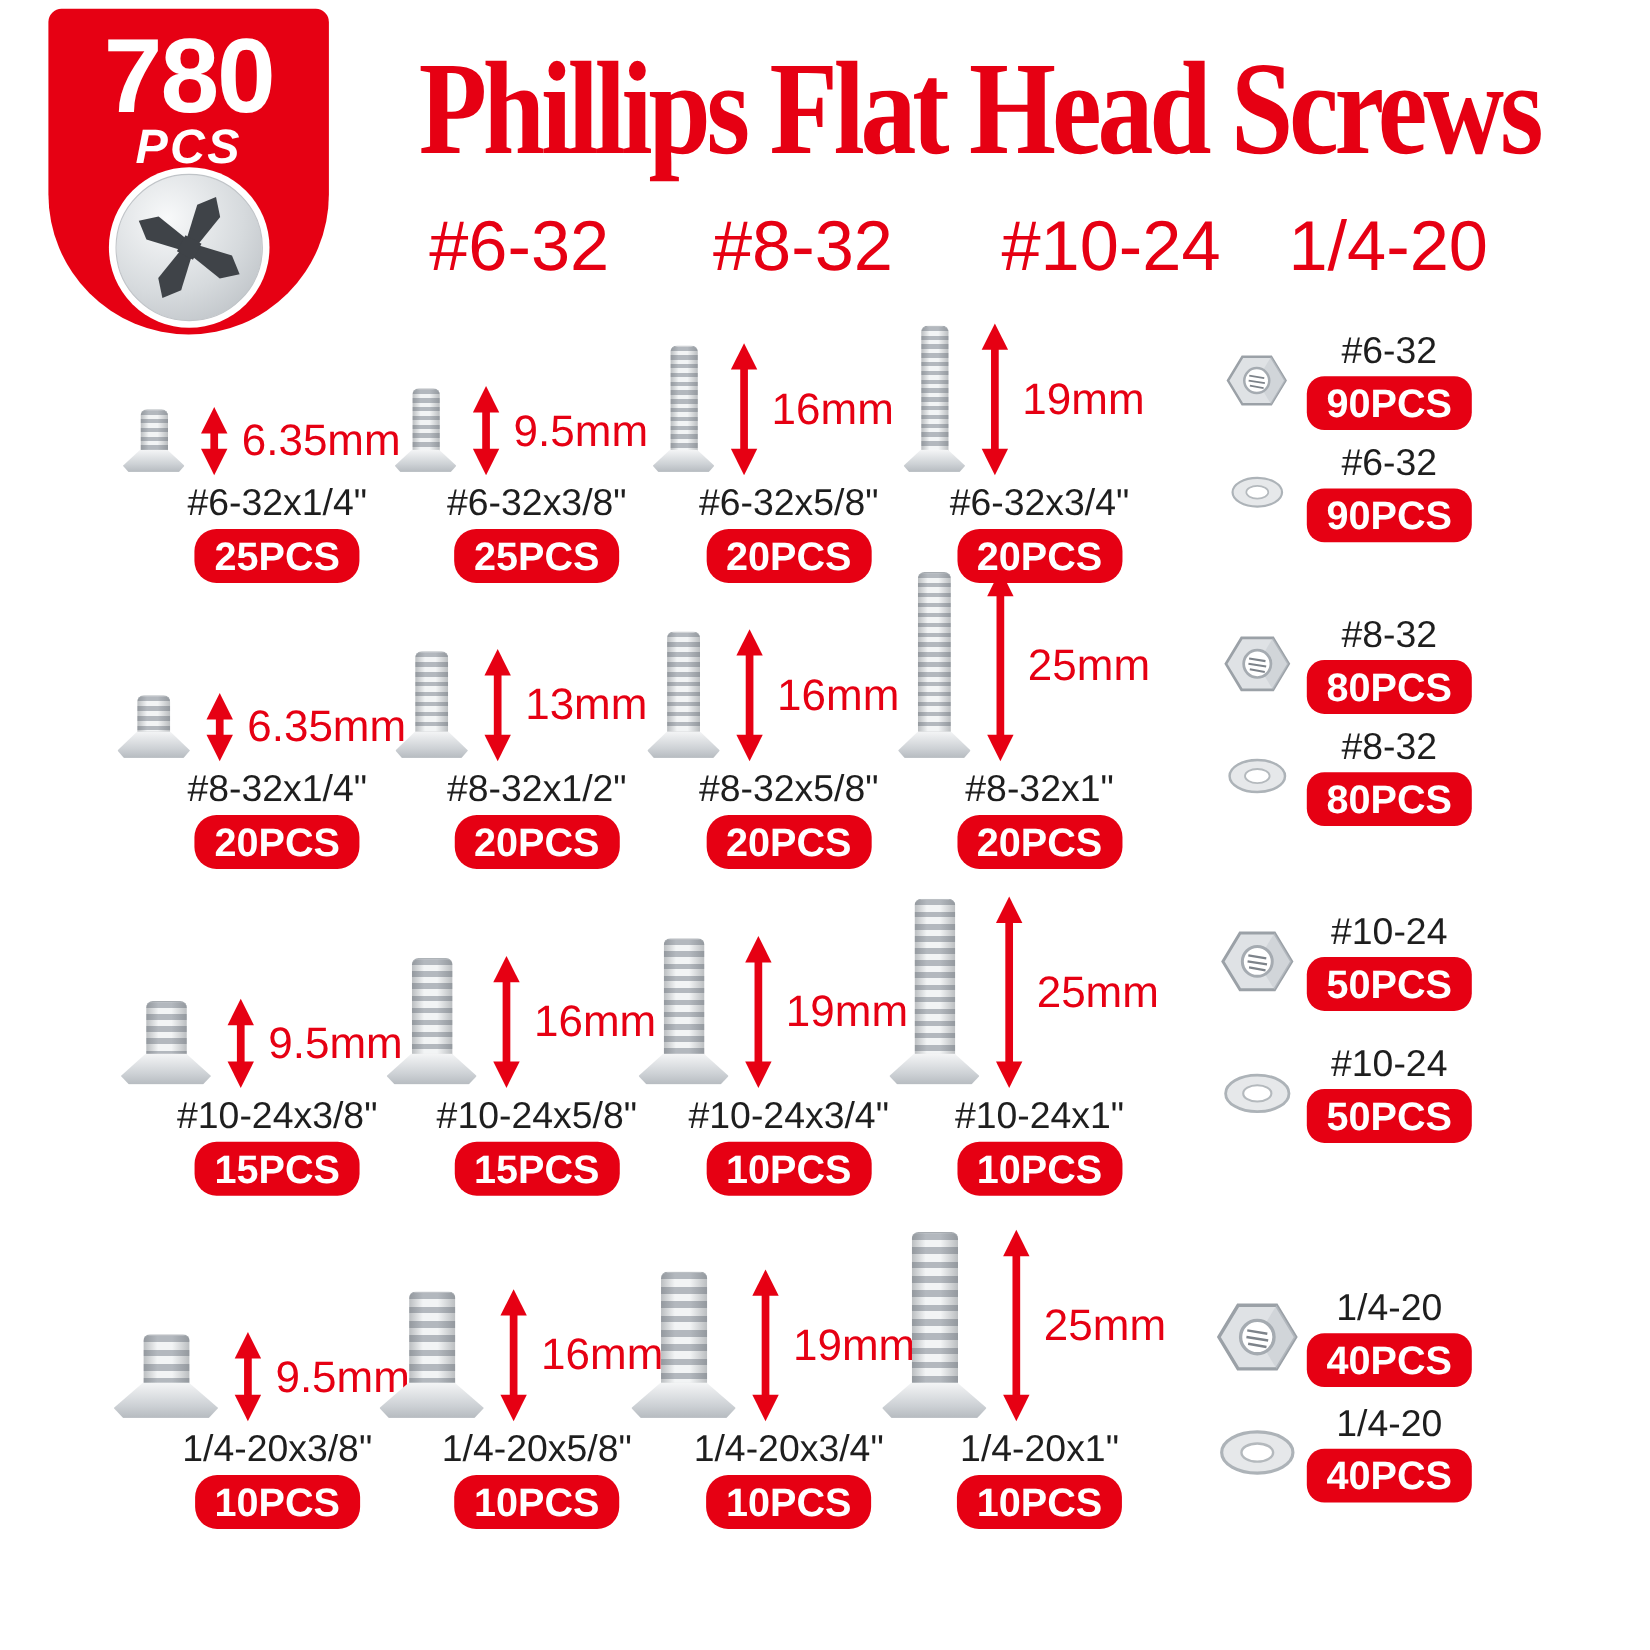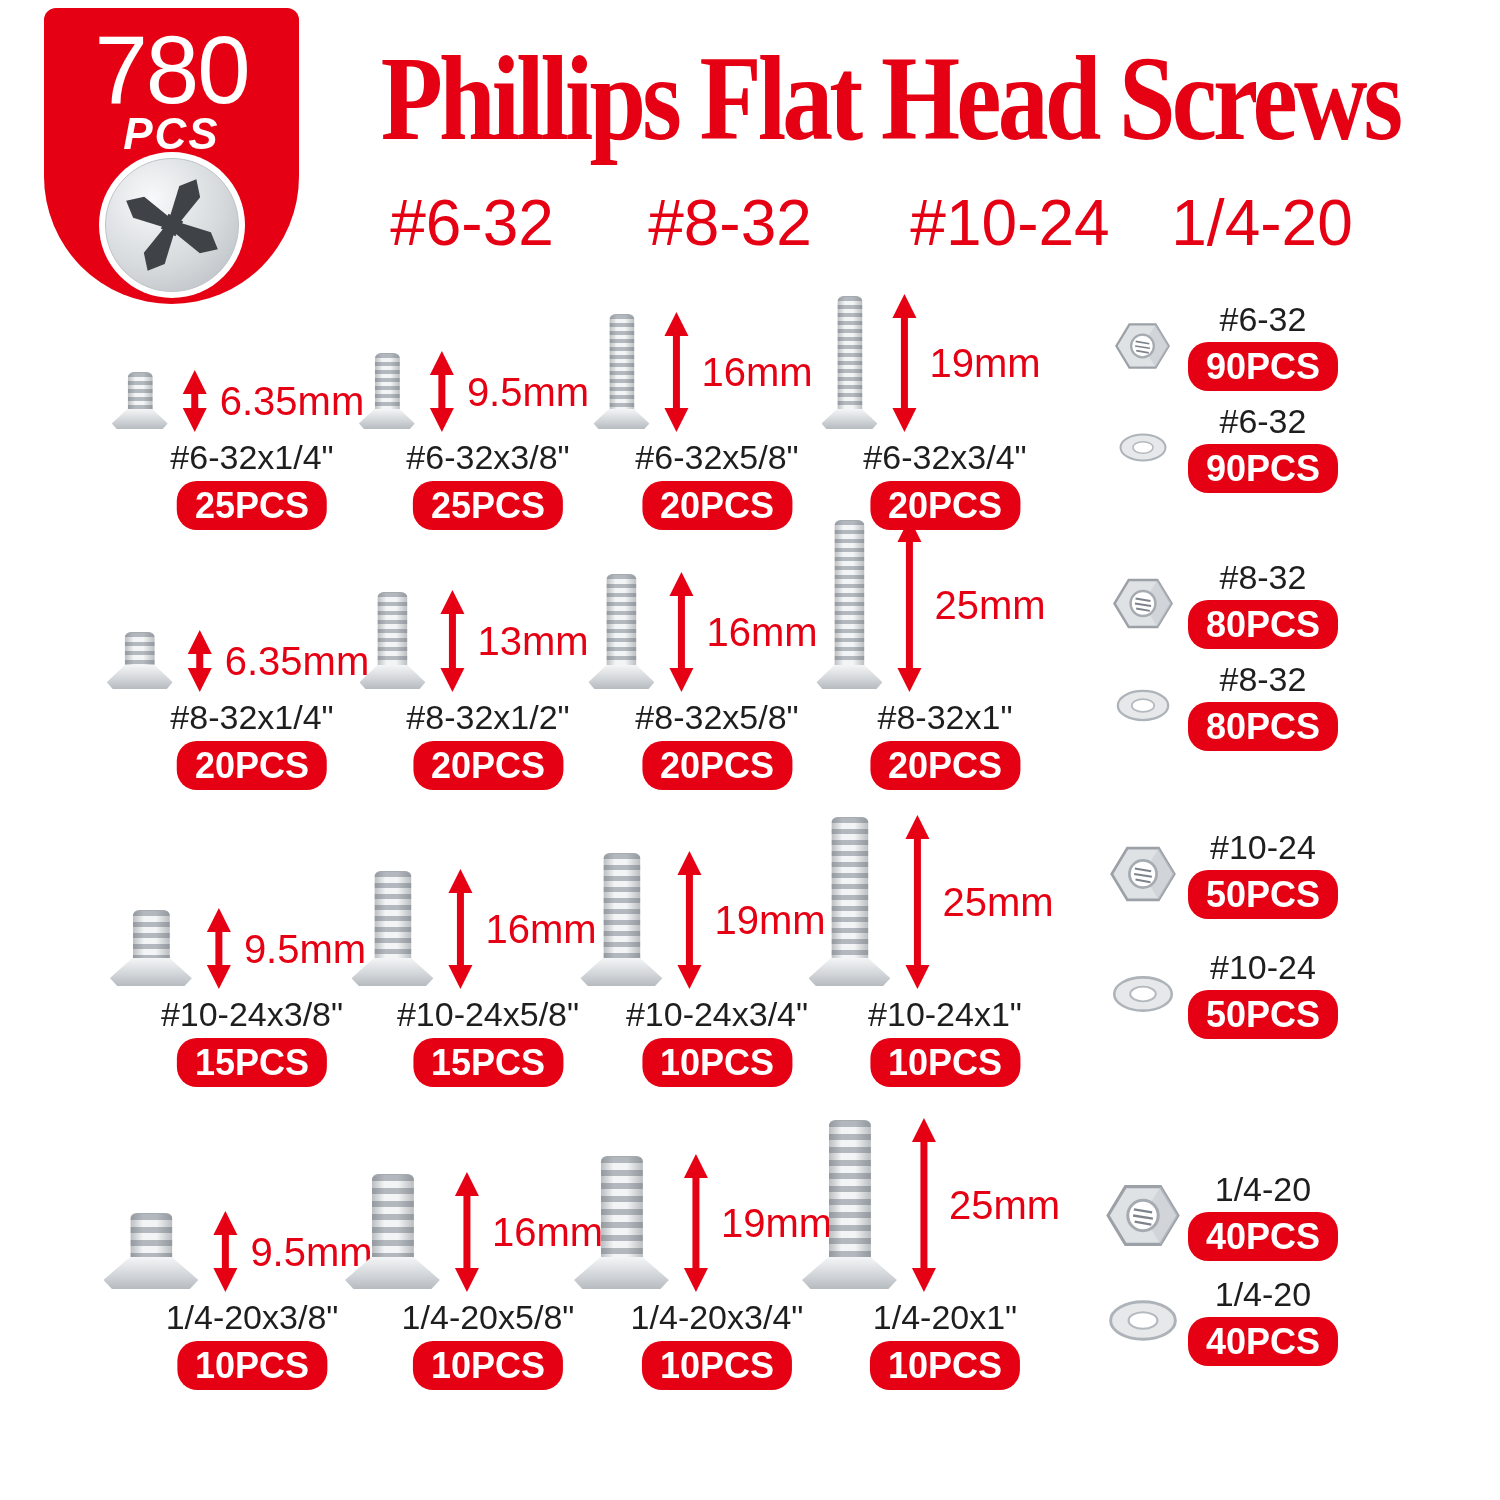--- a/index.html
+++ b/index.html
@@ -2,21 +2,21 @@
 <html style="--acc: #e60013;"><head>
 <meta charset="utf-8">
 <style>
   html,body{margin:0;padding:0;background:#fff;}
   .poster{position:relative;width:1500px;height:1500px;background:#ffffff;overflow:hidden;
           font-family:"Liberation Sans",sans-serif;}
 
   
   .badge{position:absolute;left:44px;top:8px;width:255px;height:296px;background:var(--acc);
          border-radius:12px 12px 128px 128px;text-align:center;}
-  .badge-count{position:absolute;top:14px;left:0;width:100%;color:#fff;font-weight:normal;
+  .badge-count{position:absolute;top:14px;left:0;width:100%;color:#fff;font-weight:bold;
                font-size:96px;line-height:1;letter-spacing:-2px;}
   .badge-unit{position:absolute;top:104px;left:0;width:100%;color:#fff;font-weight:bold;
               font-size:44px;line-height:1;letter-spacing:2px;font-style:italic;}
   .badge-circle{position:absolute;top:144px;left:50%;transform:translateX(-50%);
                 width:146px;height:146px;background:#fff;border-radius:50%;
                 display:flex;align-items:center;justify-content:center;}
   .badge-metal{width:132px;height:132px;border-radius:50%;
                background:radial-gradient(circle at 35% 30%, #f8f9fa, #d6dadd 55%, #b4b9be);
                border:1px solid #c0c4c8;display:flex;align-items:center;justify-content:center;}
 
@@ -39,21 +39,21 @@
   .mm-label{margin-left:8px;font-size:40px;color:var(--acc);white-space:nowrap;line-height:1;}
   .spec-label{font-size:34px;color:#1e1e1e;line-height:40px;white-space:nowrap;}
   .pill{margin-top:4px;background:var(--acc);color:#fff;font-weight:bold;font-size:36px;
         line-height:1;padding:7px 18px 6px;border-radius:20px;white-space:nowrap;}
 
   
   .side-item{position:absolute;left:1098px;width:240px;display:flex;align-items:center;}
   .side-icon{width:90px;display:flex;justify-content:center;align-items:center;}
   .side-text{flex:1;display:flex;flex-direction:column;align-items:center;}
   .side-label{font-size:34px;color:#1e1e1e;line-height:38px;white-space:nowrap;}
-  .side-pill{margin-top:4px;}
+  .side-pill{margin-top:4px;border-radius:16px;}
 </style>
 </head>
 <body>
 
 <div class="poster">
 
   <div class="badge">
     <div class="badge-count">780</div>
     <div class="badge-unit">PCS</div>
     <div class="badge-circle">

